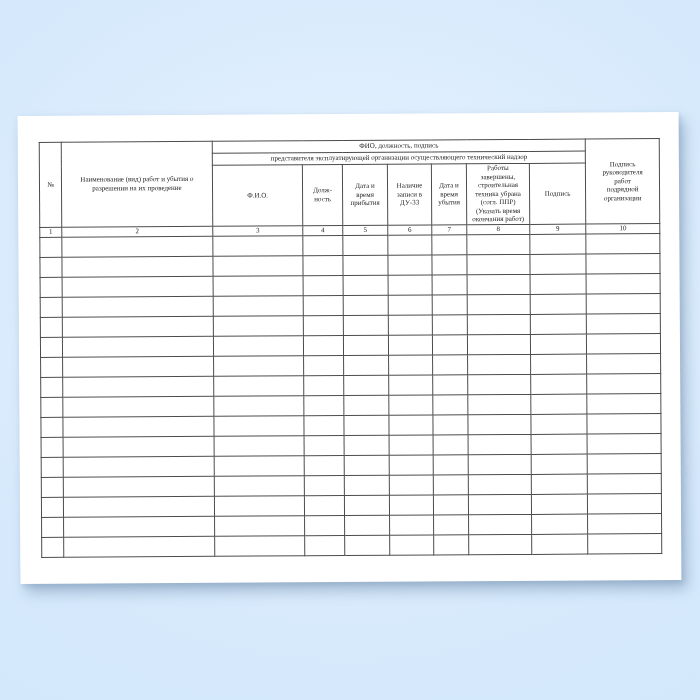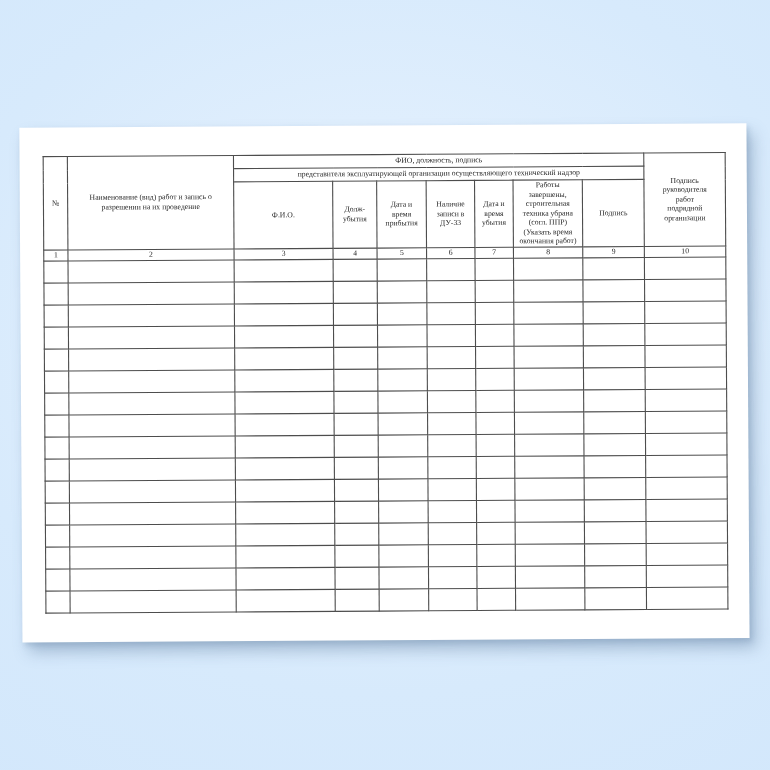--- a/index.html
+++ b/index.html
@@ -66,36 +66,36 @@
       <col style="width:45px">
       <col style="width:44px">
       <col style="width:35px">
       <col style="width:63px">
       <col style="width:56px">
       <col style="width:74px">
     </colgroup>
     <tbody id="grid-body">
       <tr class="row-a">
         <td rowspan="3">№</td>
-        <td rowspan="3">Наименование (вид) работ и запись о
+        <td rowspan="3">Наименование (вид) работ и убытия о
 разрешении на их проведение</td>
         <td colspan="7">ФИО, должность, подпись</td>
         <td rowspan="3">Подпись
 руководителя
 работ
 подрядной
 организации</td>
       </tr>
       <tr class="row-b">
         <td colspan="7">представителя эксплуатирующей организации осуществляющего технический надзор</td>
       </tr>
       <tr class="row-c">
         <td>Ф.И.О.</td>
         <td>Долж-
-убытия</td>
+ность</td>
         <td>Дата и
 время
 прибытия</td>
         <td>Наличие
 записи в
 ДУ-33</td>
         <td>Дата и
 время
 убытия</td>
         <td>Работы

